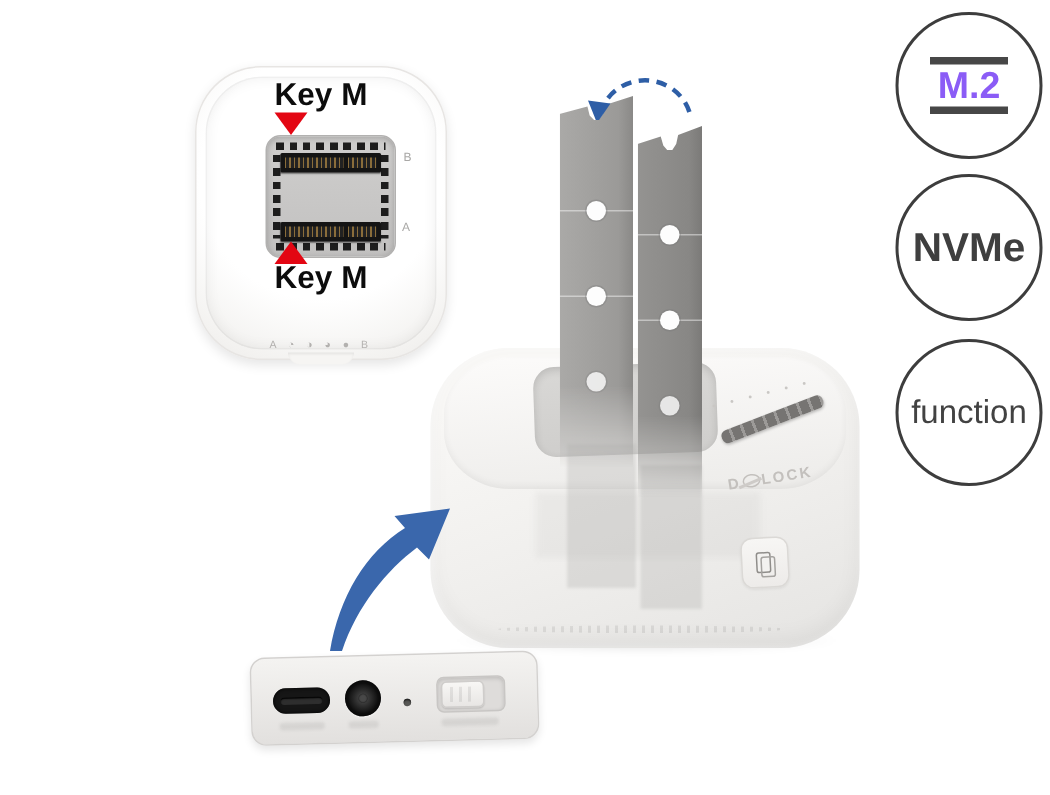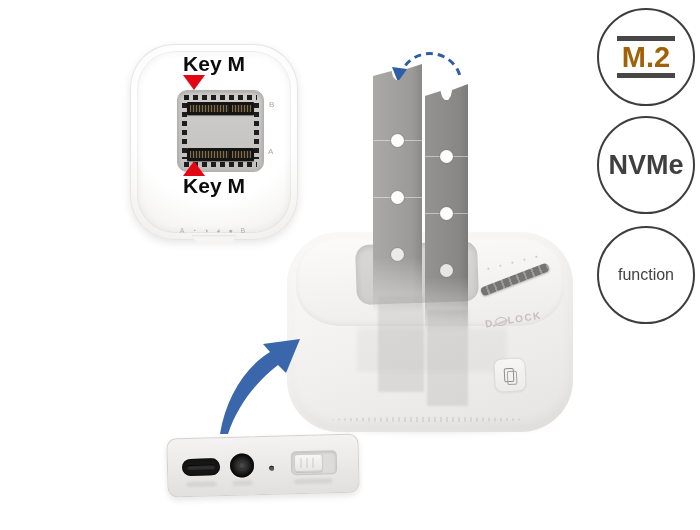--- a/index.html
+++ b/index.html
@@ -120,25 +120,25 @@
         background:repeating-linear-gradient(90deg,rgba(0,0,0,.08) 0 2px,transparent 2px 6px);}
   .emboss{position:absolute;height:5px;background:rgba(0,0,0,.07);filter:blur(1px);border-radius:2px;}
 
   
   .badge{position:absolute;width:98px;height:98px;border-radius:50%;background:#fff;
         border:2.5px solid #3d3d3d;display:flex;align-items:center;justify-content:center;
         flex-direction:column;box-sizing:border-box;}
   .badge-m2{left:597px;top:8px;}
   .badge-nvme{left:597px;top:116px;}
   .badge-clone{left:597px;top:226px;}
-  .m2-text{font-weight:bold;font-size:29px;color:#a16207;border-top:5px solid #474747;
+  .m2-text{font-weight:bold;font-size:25px;color:#8b5cf6;border-top:5px solid #474747;
         border-bottom:5px solid #474747;padding:1px 5px;line-height:1.05;}
   .nvme-text{font-weight:bold;font-size:27px;color:#3f3f3f;}
   .clone-l1{font-size:28px;color:#424242;line-height:1.02;}
-  .clone-l2{font-size:16px;color:#424242;line-height:1.1;}
+  .clone-l2{font-size:22px;color:#424242;line-height:1.1;}
 </style>
 </head>
 <body>
 
 <div id="stage">
 
   <div class="inset">
     <div class="inset-rim"></div>
     <div class="inset-tab"></div>
     <div class="keym keym-top">Key M</div>

